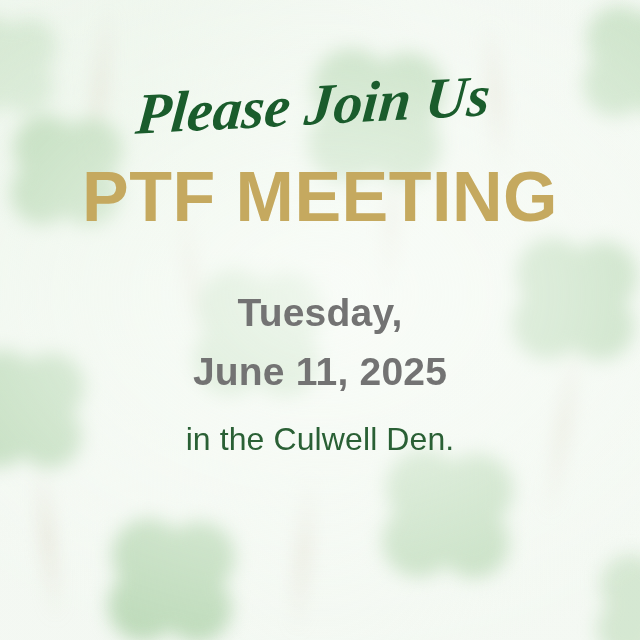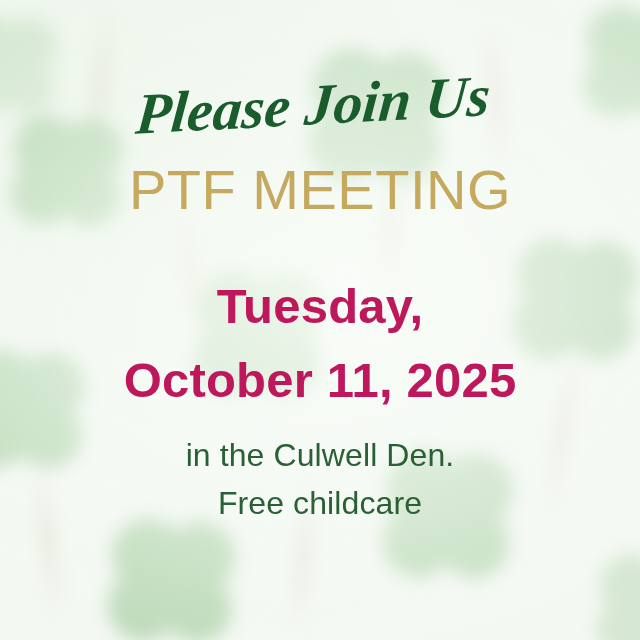--- a/index.html
+++ b/index.html
@@ -70,35 +70,35 @@
     height: 86px;
     width: 100%;
     display: flex;
     align-items: center;
     justify-content: center;
   }
   #script-svg { display: block; }
 
   #headline {
     font-family: "Liberation Sans", sans-serif;
-    font-weight: 400;
-    font-size: 56px;
+    font-weight: 700;
+    font-size: 70px;
     letter-spacing: 0.5px;
     line-height: 1;
     color: #c5a95f;
     margin-top: 14px;
     white-space: nowrap;
   }
 
   #date-block {
     margin-top: 52px;
-    color: #be185d;
+    color: #737373;
     font-family: "Liberation Sans", sans-serif;
     font-weight: 700;
-    font-size: 49px;
+    font-size: 39px;
     line-height: 1.5;
     letter-spacing: 0.2px;
   }
   #date-block div { white-space: nowrap; }
 
   #detail-block {
     margin-top: 14px;
     color: #2a6035;
     font-family: "Liberation Sans", sans-serif;
     font-weight: 400;
@@ -200,22 +200,21 @@
     <div id="script-line">
       <svg id="script-svg" width="470" height="86" viewBox="0 0 470 86">
         <text x="235" y="62" text-anchor="middle" font-family="Liberation Serif, serif" font-size="58" font-style="italic" font-weight="700" fill="#1a5c2c" transform="rotate(-3 235 62) skewX(-8)">Please Join Us</text>
       </svg>
     </div>
 
     <div id="headline">PTF MEETING</div>
 
     <div id="date-block">
       <div>Tuesday,</div>
-      <div>October 11, 2025</div>
+      <div>June 11, 2025</div>
     </div>
 
     <div id="detail-block">
       <div>in the Culwell Den.</div>
-      <div>Free childcare</div>
     </div>
 
   </div>
 </div>
 
 </body></html>

